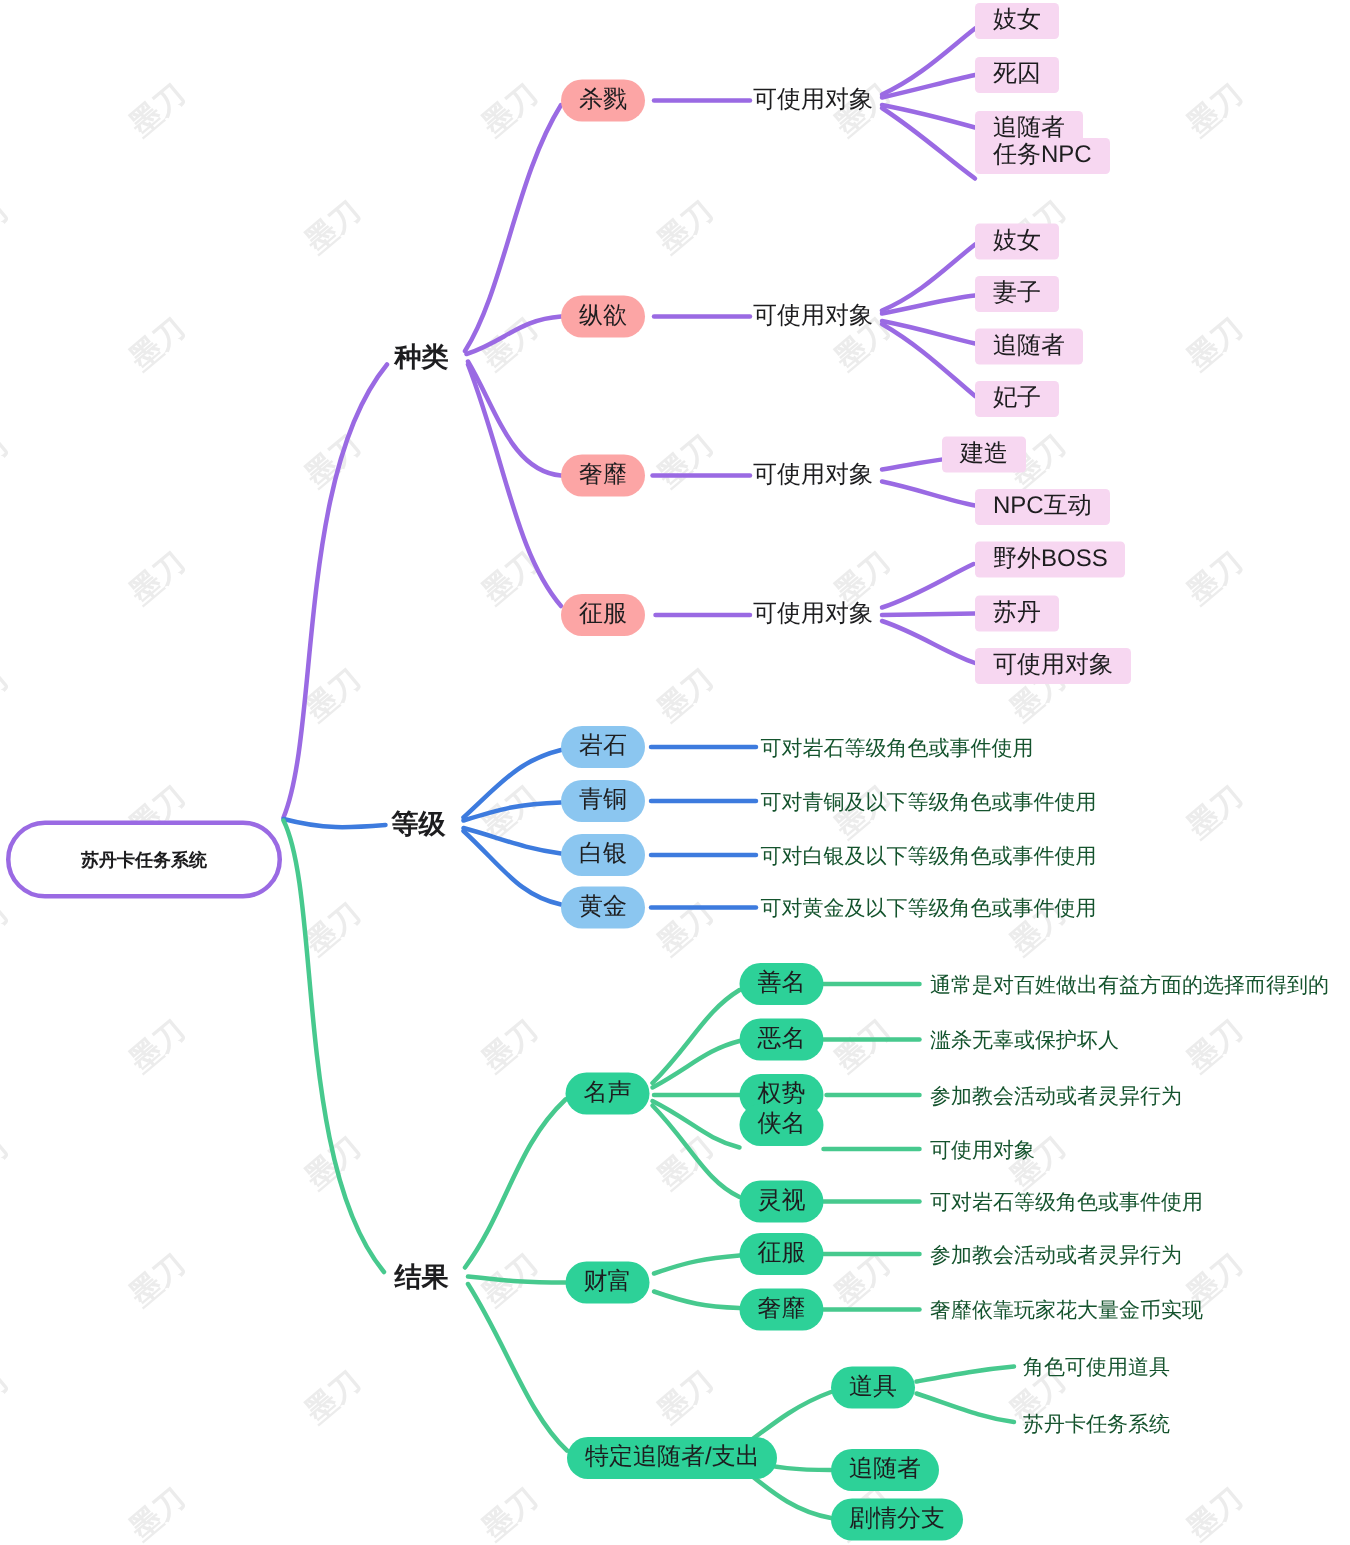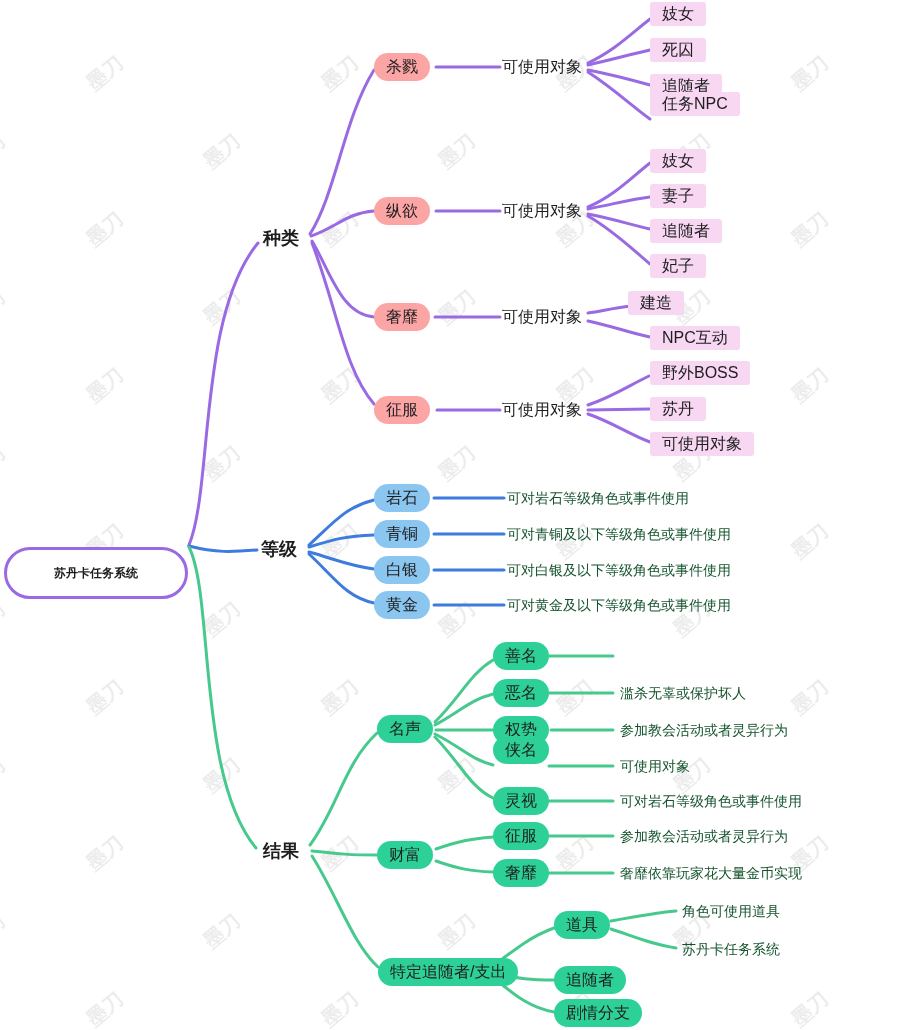--- a/index.html
+++ b/index.html
@@ -194,20 +194,21 @@
   <div class="n desc" style="left:507px;top:534px">可对青铜及以下等级角色或事件使用</div>
   <div class="n desc" style="left:507px;top:570px">可对白银及以下等级角色或事件使用</div>
   <div class="n desc" style="left:507px;top:605px">可对黄金及以下等级角色或事件使用</div>
 
   <div class="n pill green" style="left:377px;top:729px">名声</div>
   <div class="n pill green" style="left:493px;top:656px">善名</div>
   <div class="n pill green" style="left:493px;top:693px">恶名</div>
   <div class="n pill green" style="left:493px;top:730px">权势</div>
   <div class="n pill green" style="left:493px;top:750px">侠名</div>
   <div class="n pill green" style="left:493px;top:801px">灵视</div>
+  <div class="n desc" style="left:620px;top:656px">通常是对百姓做出有益方面的选择而得到的</div>
   <div class="n desc" style="left:620px;top:693px">滥杀无辜或保护坏人</div>
   <div class="n desc" style="left:620px;top:730px">参加教会活动或者灵异行为</div>
   <div class="n desc" style="left:620px;top:766px">可使用对象</div>
   <div class="n desc" style="left:620px;top:801px">可对岩石等级角色或事件使用</div>
 
   <div class="n pill green" style="left:377px;top:855px">财富</div>
   <div class="n pill green" style="left:493px;top:836px">征服</div>
   <div class="n pill green" style="left:493px;top:873px">奢靡</div>
   <div class="n desc" style="left:620px;top:836px">参加教会活动或者灵异行为</div>
   <div class="n desc" style="left:620px;top:873px">奢靡依靠玩家花大量金币实现</div>

